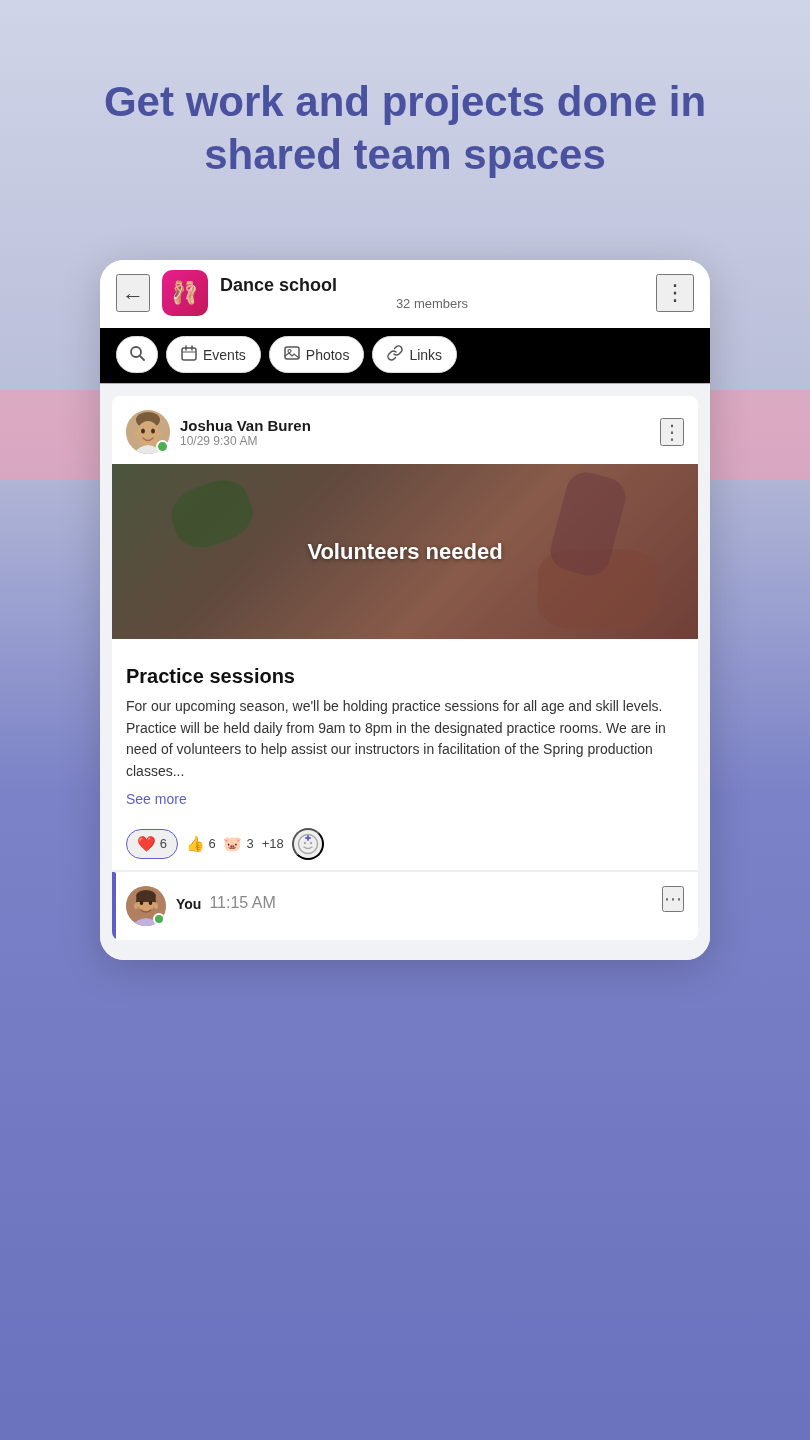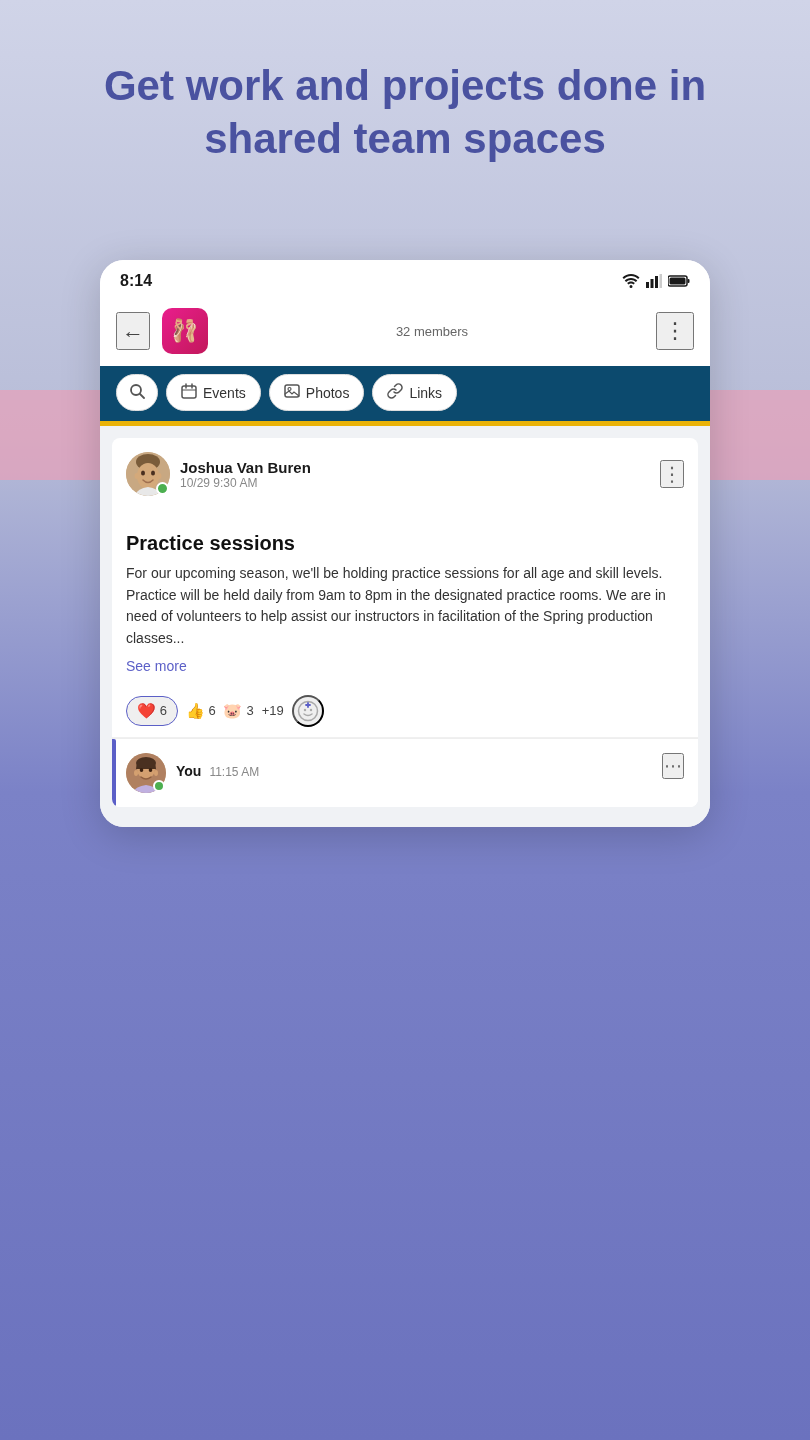--- a/index.html
+++ b/index.html
@@ -22,21 +22,21 @@
       position: absolute;
       top: 390px;
       left: 0; right: 0;
       height: 90px;
       background: #e8a0b8;
       opacity: 0.7;
     }
 
     .headline {
       position: absolute;
-      top: 60px;
+      top: 76px;
       left: 0; right: 0;
       text-align: center;
       padding: 0 60px;
     }
 
     .headline-text {
       font-size: 42px;
       font-weight: 700;
       color: #4a52a0;
       line-height: 1.25;
@@ -124,22 +124,22 @@
       cursor: pointer;
       padding: 4px 6px;
     }
 
     
     .toolbar {
       display: flex;
       align-items: center;
       padding: 8px 16px 10px;
       gap: 8px;
-      background: #0c4a6e;
-      border-bottom: 5px solid #eab308;
+      background: #000000;
+      border-bottom: 1px solid #eab308;
       overflow: hidden;
     }
 
     .toolbar-btn {
       display: flex;
       align-items: center;
       gap: 6px;
       padding: 8px 14px;
       border: 1.5px solid #ddd;
       border-radius: 20px;
@@ -429,21 +429,21 @@
       margin-bottom: 4px;
     }
 
     .reply-author {
       font-size: 14px;
       font-weight: 600;
       color: #1a1a1a;
     }
 
     .reply-time {
-      font-size: 12px;
+      font-size: 16px;
       color: #888;
     }
 
     .reply-more {
       margin-left: auto;
       font-size: 18px;
       color: #666;
       cursor: pointer;
     }
 
@@ -468,49 +468,28 @@
 
 <div class="background"></div>
 <div class="pink-band"></div>
 
 <div class="headline">
   <div class="headline-text">Get work and projects done in shared team spaces</div>
 </div>
 
 <div class="phone-card">
 
-  <div class="status-bar">
-    <span class="status-time">8:14</span>
-    <div class="status-icons">
-
-      <svg class="svg-icon" width="18" height="14" viewBox="0 0 18 14">
-        <path d="M9 11a1.5 1.5 0 110 3 1.5 1.5 0 010-3zm0-3.5c1.5 0 2.9.6 3.9 1.6l-1.4 1.4c-.67-.67-1.56-1-2.5-1s-1.83.33-2.5 1L5.1 9.1C6.1 8.1 7.5 7.5 9 7.5zm0-3.5c2.5 0 4.7 1 6.3 2.6L13.9 8c-1.3-1.3-3-2-4.9-2s-3.6.7-4.9 2L2.7 6.6C4.3 5 6.5 4 9 4zm0-4C12.3 0 15.3 1.3 17.5 3.5L16.1 5C14.2 3 11.7 2 9 2S3.8 3 1.9 5L.5 3.5C2.7 1.3 5.7 0 9 0z" fill="#1a1a1a"></path>
-      </svg>
-
-      <svg class="svg-icon" width="16" height="14" viewBox="0 0 16 14">
-        <rect x="0" y="8" width="3" height="6" fill="#1a1a1a"></rect>
-        <rect x="4.5" y="5" width="3" height="9" fill="#1a1a1a"></rect>
-        <rect x="9" y="2" width="3" height="12" fill="#1a1a1a"></rect>
-        <rect x="13.5" y="0" width="3" height="14" fill="#ccc"></rect>
-      </svg>
-
-      <svg class="svg-icon" width="22" height="12" viewBox="0 0 22 12">
-        <rect x="0" y="1" width="19" height="10" rx="2" ry="2" stroke="#1a1a1a" stroke-width="1.5" fill="none"></rect>
-        <rect x="19.5" y="4" width="2" height="4" rx="1" fill="#1a1a1a"></rect>
-        <rect x="1.5" y="2.5" width="16" height="7" rx="1.5" fill="#1a1a1a"></rect>
-      </svg>
-    </div>
-  </div>
 
   <div class="app-header">
     <button class="back-btn">←</button>
     <div class="group-avatar">
       <span>🩰</span>
     </div>
     <div class="group-info">
+      <div class="group-name">Dance school</div>
       <div class="group-members">32 members</div>
     </div>
     <button class="more-btn">⋮</button>
   </div>
 
   <div class="toolbar">
     <button class="toolbar-btn search-only">
       <span class="toolbar-icon">
         <svg width="16" height="16" viewBox="0 0 16 16" fill="none">
           <circle cx="7" cy="7" r="5" stroke="#555" stroke-width="1.8"></circle>
@@ -578,20 +557,27 @@
           </div>
           <div class="online-dot"></div>
         </div>
         <div class="post-meta">
           <div class="post-author">Joshua Van Buren</div>
           <div class="post-time">10/29 9:30 AM</div>
         </div>
         <button class="post-more">⋮</button>
       </div>
 
+      <div class="post-image">
+        <div class="img-shape1"></div>
+        <div class="img-shape2"></div>
+        <div class="img-shape3"></div>
+        <div class="post-image-overlay"></div>
+        <span class="post-image-label">Volunteers needed</span>
+      </div>
 
       <div class="post-body">
         <div class="post-title">Practice sessions</div>
         <div class="post-text">For our upcoming season, we'll be holding practice sessions for all age and skill levels. Practice will be held daily from 9am to 8pm in the designated practice rooms. We are in need of volunteers to help assist our instructors in facilitation of the Spring production classes...</div>
         <span class="see-more">See more</span>
       </div>
 
       <div class="reactions-row">
         <button class="reaction-pill active">
           <span class="reaction-emoji">❤️</span>
@@ -599,21 +585,21 @@
         </button>
         <div class="reaction-plain">
           <span class="reaction-emoji">👍</span>
           <span class="reaction-count">6</span>
         </div>
         <div class="reaction-plain">
           <span class="reaction-emoji">🐷</span>
           <span class="reaction-count">3</span>
         </div>
         <div class="reaction-plain">
-          <span class="reaction-count">+19</span>
+          <span class="reaction-count">+18</span>
         </div>
         <button class="add-reaction-btn">
           <svg width="22" height="22" viewBox="0 0 22 22" fill="none">
             <circle cx="11" cy="11" r="9.5" stroke="#aaa" stroke-width="1.5"></circle>
             <circle cx="8" cy="10" r="1.2" fill="#aaa"></circle>
             <circle cx="14" cy="10" r="1.2" fill="#aaa"></circle>
             <path d="M7 14 Q11 17 15 14" stroke="#aaa" stroke-width="1.5" fill="none" stroke-linecap="round"></path>
             <line x1="11" y1="3" x2="11" y2="7" stroke="#5b5fc7" stroke-width="1.8" stroke-linecap="round"></line>
             <line x1="9" y1="5" x2="13" y2="5" stroke="#5b5fc7" stroke-width="1.8" stroke-linecap="round"></line>
           </svg>

